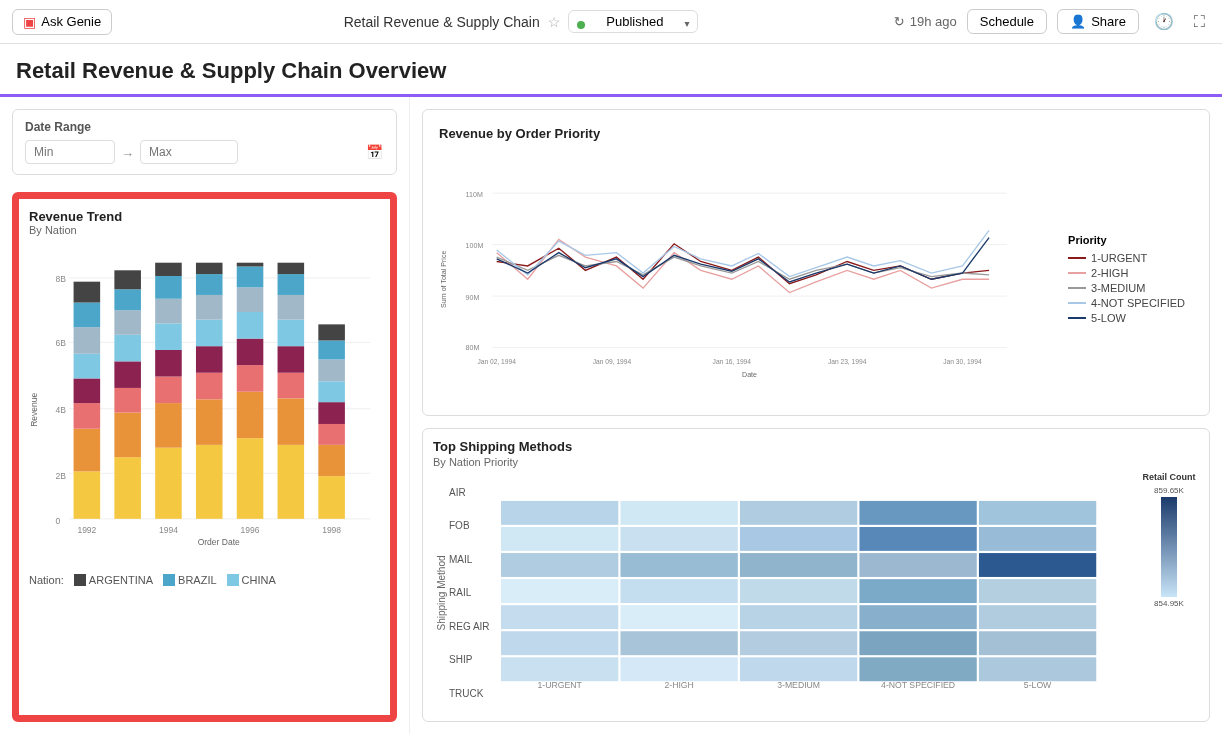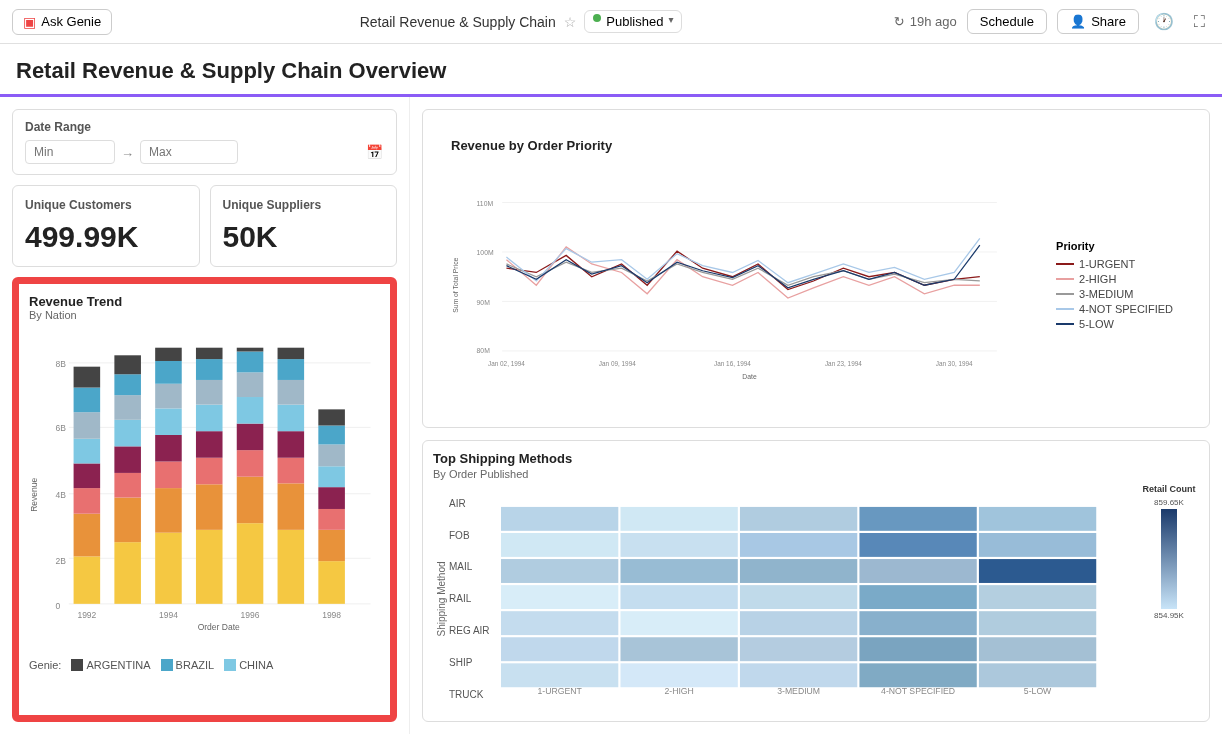--- a/index.html
+++ b/index.html
@@ -15,21 +15,21 @@
     .topbar-center { display: flex; align-items: center; gap: 8px; }
     .topbar-right { display: flex; align-items: center; gap: 10px; }
     .ask-genie-btn {
       background: #fff; border: 1px solid #ccc; border-radius: 6px;
       padding: 4px 10px; font-size: 13px; cursor: pointer; display: flex; align-items: center; gap: 5px;
     }
     .ask-genie-icon { color: #e44; font-size: 14px; }
     .dashboard-title { font-size: 14px; color: #333; font-weight: 500; margin-left: 36px; }
     .star-icon { color: #aaa; font-size: 14px; cursor: pointer; }
     .published-badge {
-      display: flex; align-items: flex-start; gap: 5px;
+      display: flex; align-items: flex-end; gap: 21px;
       background: #fff; border: 1px solid #ddd; border-radius: 6px;
       padding: 3px 8px; font-size: 13px; cursor: pointer;
     }
     .green-dot { width: 8px; height: 8px; border-radius: 50%; background: #4caf50; }
     .chevron-down { font-size: 10px; color: #666; }
     .refresh-info { display: flex; align-items: center; gap: 5px; font-size: 13px; color: #666; }
     .schedule-btn {
       background: #fff; border: 1px solid #ccc; border-radius: 6px;
       padding: 4px 12px; font-size: 13px; cursor: pointer;
     }
@@ -40,21 +40,21 @@
     .icon-btn { background: none; border: none; cursor: pointer; color: #666; font-size: 16px; padding: 2px 5px; }
 
     
     .main-content { display: flex; flex-direction: column; background: #fff; height: calc(100vh - 44px); overflow: hidden; }
     .page-header { padding: 14px 16px 10px; border-bottom: 3px solid #8b5cf6; }
     .page-title { font-size: 22px; font-weight: 700; color: #222; }
 
     .dashboard-body { display: flex; flex: 1; overflow: hidden; }
 
     
-    .left-panel { width: 410px; min-width: 410px; border-right: 1px solid #eee; display: flex; flex-direction: column; padding: 12px; gap: 10px; }
+    .left-panel { width: 410px; min-width: 410px; border-right: 1px solid #eee; display: flex; flex-direction: column; padding: 12px; gap: 17px; }
 
     .date-range-box { border: 1px solid #ddd; border-radius: 6px; padding: 10px 12px; }
     .date-range-label { font-size: 12px; font-weight: 600; color: #555; margin-bottom: 6px; }
     .date-range-inputs { display: flex; align-items: center; gap: 6px; }
     .date-input { border: 1px solid #ddd; border-radius: 4px; padding: 4px 8px; font-size: 12px; color: #aaa; width: 90px; }
     .date-arrow { color: #888; font-size: 13px; }
     .date-input-max { border: 1px solid #ddd; border-radius: 4px; padding: 4px 8px; font-size: 12px; color: #aaa; width: 98px; }
     .calendar-icon { margin-left: auto; color: #888; cursor: pointer; font-size: 14px; }
 
     .kpi-row { display: flex; gap: 10px; }
@@ -66,21 +66,21 @@
     .chart-title { font-size: 13px; font-weight: 700; color: #222; }
     .chart-subtitle { font-size: 11px; color: #666; margin-bottom: 4px; }
 
     
     .bar-chart-container { position: relative; width: 100%; height: 330px; }
     .bar-chart-svg { width: 100%; height: 100%; }
 
     
     .right-panel { flex: 1; display: flex; flex-direction: column; padding: 12px; gap: 12px; overflow: hidden; }
 
-    .line-chart-card { border: 1px solid #ddd; border-radius: 6px; padding: 28px; flex: 1; min-height: 0; }
+    .line-chart-card { border: 1px solid #ddd; border-radius: 6px; padding: 16px; flex: 1; min-height: 0; }
     .heatmap-card { border: 1px solid #ddd; border-radius: 6px; padding: 10px; flex: 1; min-height: 0; overflow: hidden; }
 
     .rc-title { font-size: 13px; font-weight: 700; color: #222; margin-bottom: 2px; }
     .rc-subtitle { font-size: 11px; color: #666; margin-bottom: 4px; }
 
     
     .legend { display: flex; flex-direction: column; gap: 3px; }
     .legend-item { display: flex; align-items: center; gap: 5px; font-size: 11px; color: #444; }
     .legend-line { width: 18px; height: 2px; display: inline-block; }
 
@@ -138,30 +138,20 @@
       <div class="date-range-box">
         <div class="date-range-label">Date Range</div>
         <div class="date-range-inputs">
           <input class="date-input" type="text" placeholder="Min" style="">
           <span class="date-arrow">→</span>
           <input class="date-input-max" type="text" placeholder="Max" style="">
           <span class="calendar-icon">📅</span>
         </div>
       </div>
 
-      <div class="kpi-row">
-        <div class="kpi-card">
-          <div class="kpi-label">Unique Customers</div>
-          <div class="kpi-value">499.99K</div>
-        </div>
-        <div class="kpi-card">
-          <div class="kpi-label">Unique Suppliers</div>
-          <div class="kpi-value">50K</div>
-        </div>
-      </div>
 
       <div class="chart-card">
         <div class="chart-title">Revenue Trend</div>
         <div class="chart-subtitle">By Nation</div>
         <div class="bar-chart-container">
           <svg class="bar-chart-svg" viewBox="0 0 370 300">
 
             <text x="8" y="155" font-size="9" fill="#666" transform="rotate(-90,8,155)" text-anchor="middle">Revenue</text>
 
             <text x="28" y="20" font-size="9" fill="#888">8B</text>
@@ -257,21 +247,21 @@
             <text x="61" y="285" font-size="9" fill="#888" text-anchor="middle">1992</text>
             <text x="147" y="285" font-size="9" fill="#888" text-anchor="middle">1994</text>
             <text x="233" y="285" font-size="9" fill="#888" text-anchor="middle">1996</text>
             <text x="319" y="285" font-size="9" fill="#888" text-anchor="middle">1998</text>
 
             <text x="200" y="298" font-size="9" fill="#666" text-anchor="middle">Order Date</text>
           </svg>
         </div>
 
         <div class="nation-legend">
-          <span>Genie:</span>
+          <span>Nation:</span>
           <div class="nation-legend-item">
             <span class="nation-swatch" style="background:#444;"></span>
             <span>ARGENTINA</span>
           </div>
           <div class="nation-legend-item">
             <span class="nation-swatch" style="background:#4ba6c9;"></span>
             <span>BRAZIL</span>
           </div>
           <div class="nation-legend-item">
             <span class="nation-swatch" style="background:#7ec8e3;"></span>
@@ -341,21 +331,21 @@
                 <span class="legend-line" style="background:#1a3a6b;"></span>
                 <span>5-LOW</span>
               </div>
             </div>
           </div>
         </div>
       </div>
 
       <div class="heatmap-card">
         <div class="rc-title">Top Shipping Methods</div>
-        <div class="rc-subtitle">By Order Published</div>
+        <div class="rc-subtitle">By Nation Priority</div>
         <div style="display:flex; width:100%; height: calc(100% - 30px);">
 
           <div style="display:flex; align-items:center; justify-content:center; writing-mode:vertical-rl; transform:rotate(180deg); font-size:10px; color:#666; min-width:16px;">Shipping Method</div>
           <div style="display:flex; flex-direction:column; justify-content:space-around; margin-right:4px; font-size:10px; color:#555; padding: 4px 0; min-width:48px;">
             <span>AIR</span>
             <span>FOB</span>
             <span>MAIL</span>
             <span>RAIL</span>
             <span>REG AIR</span>
             <span>SHIP</span>

